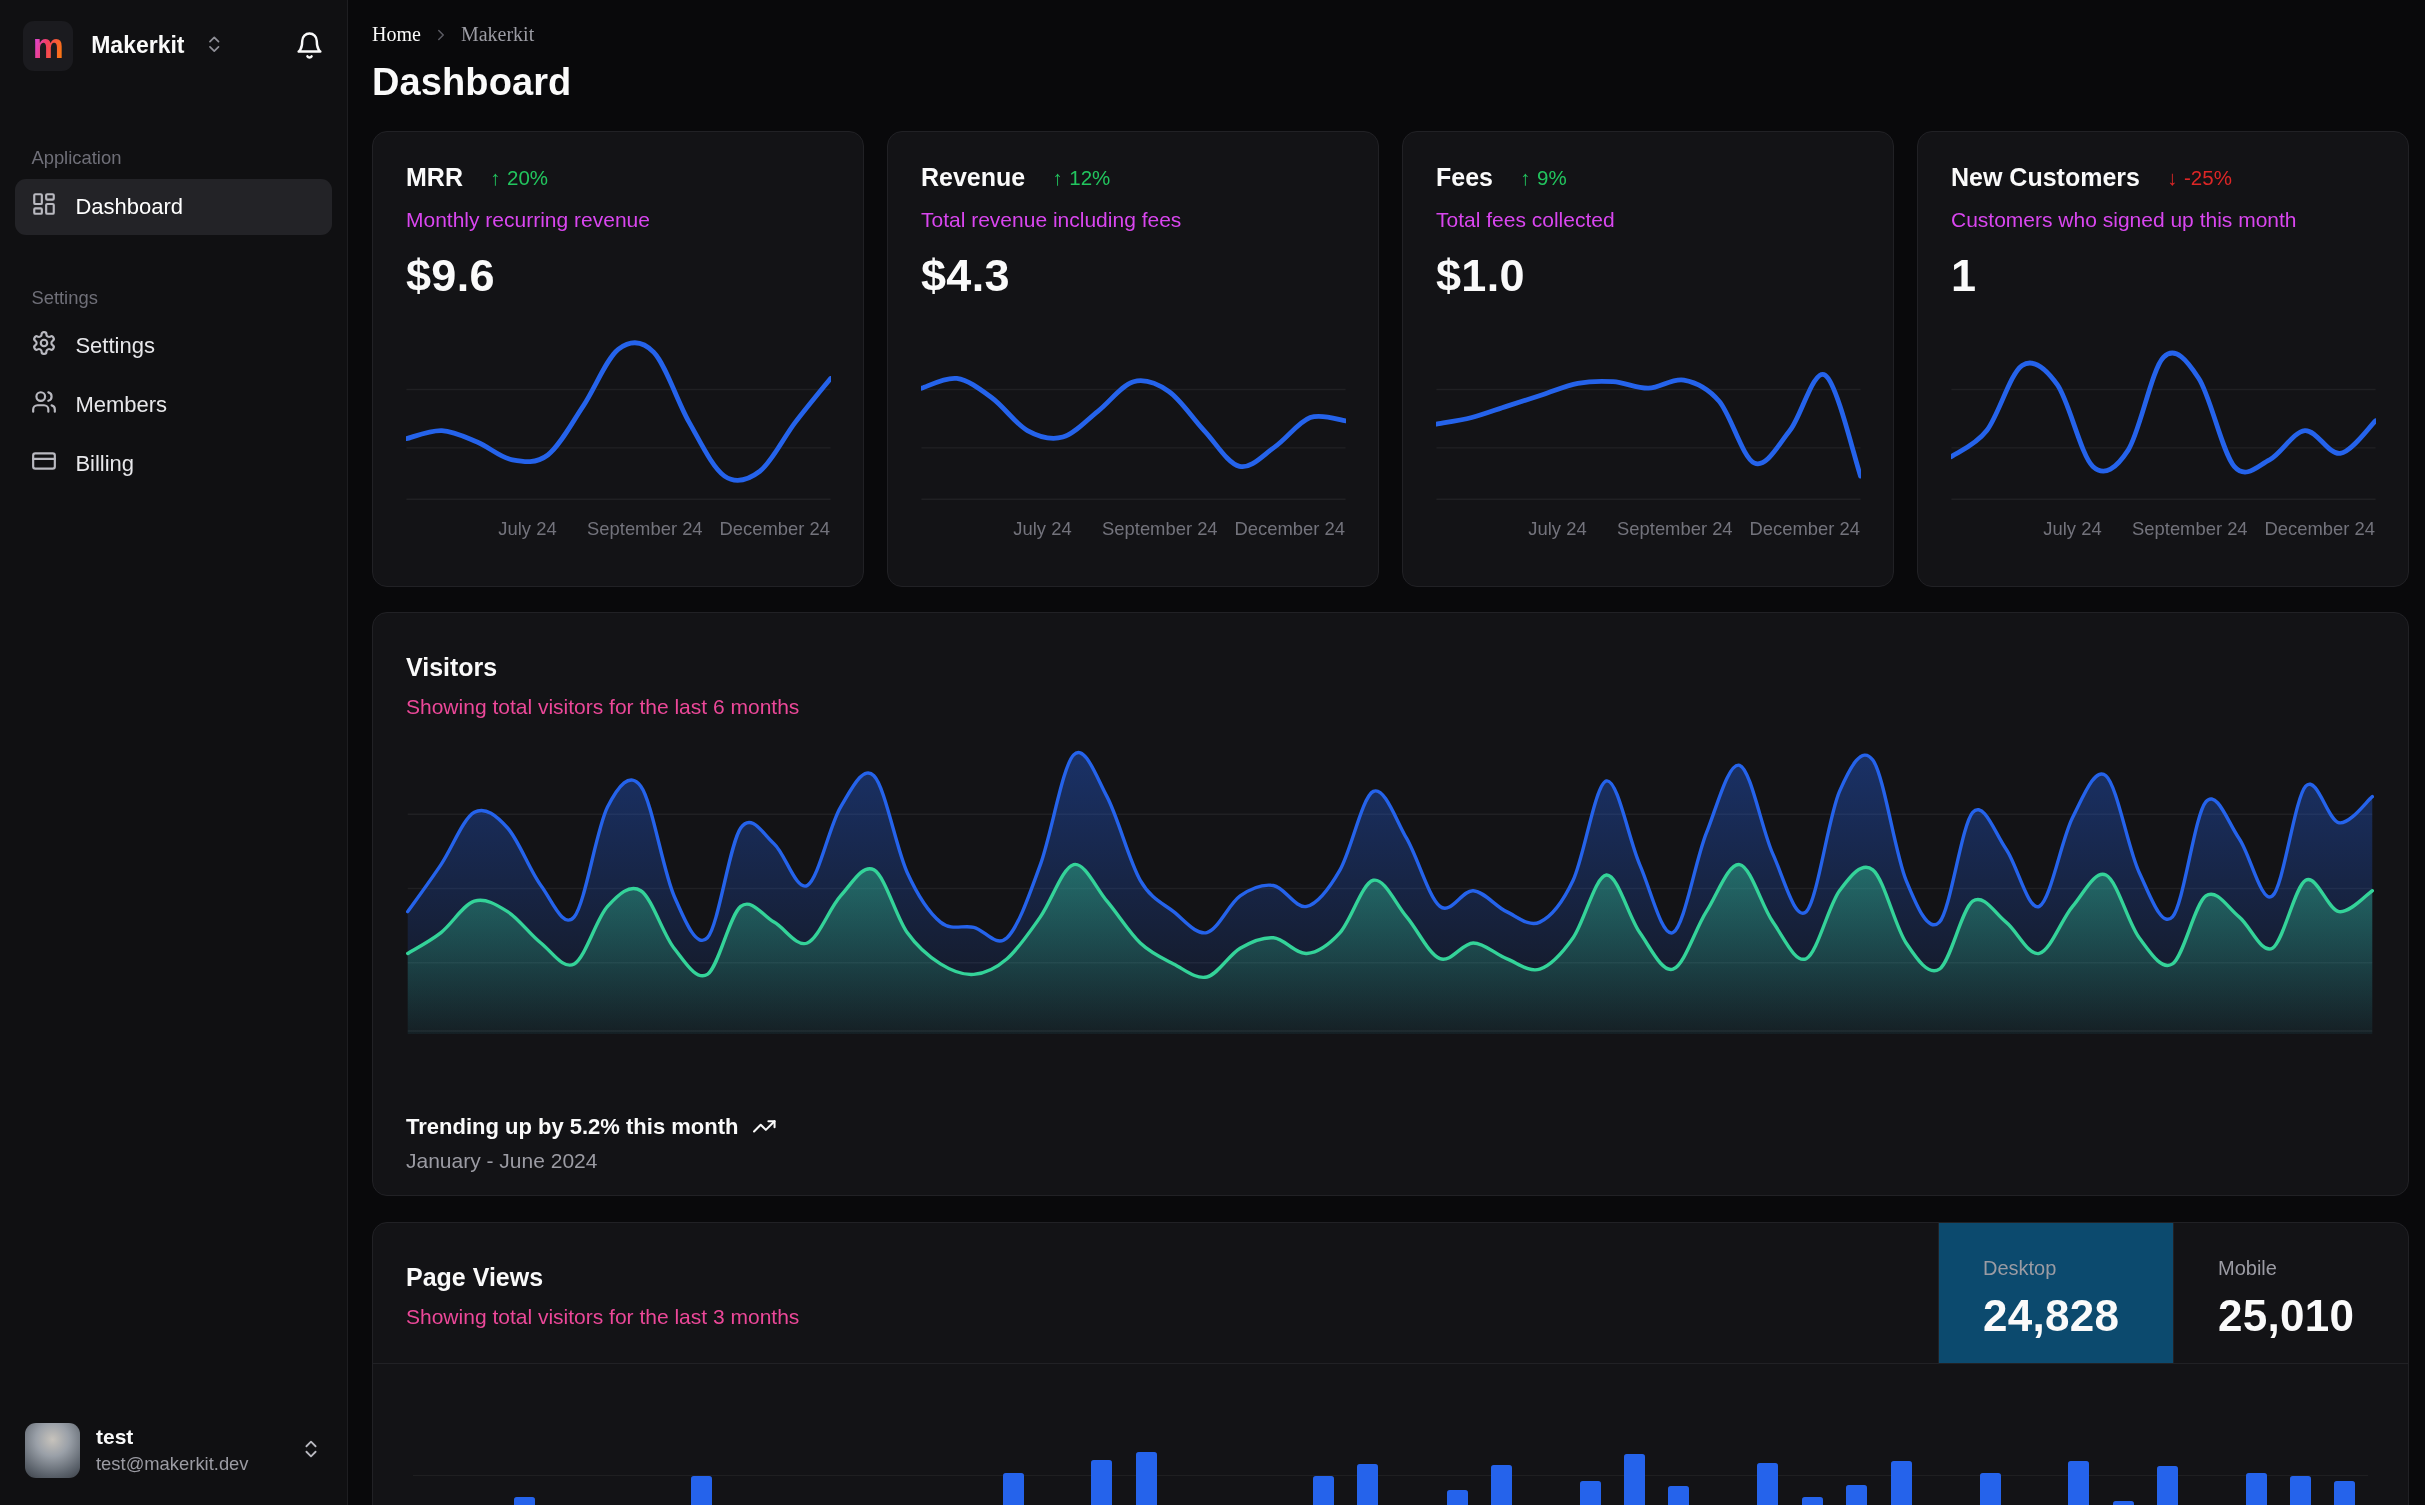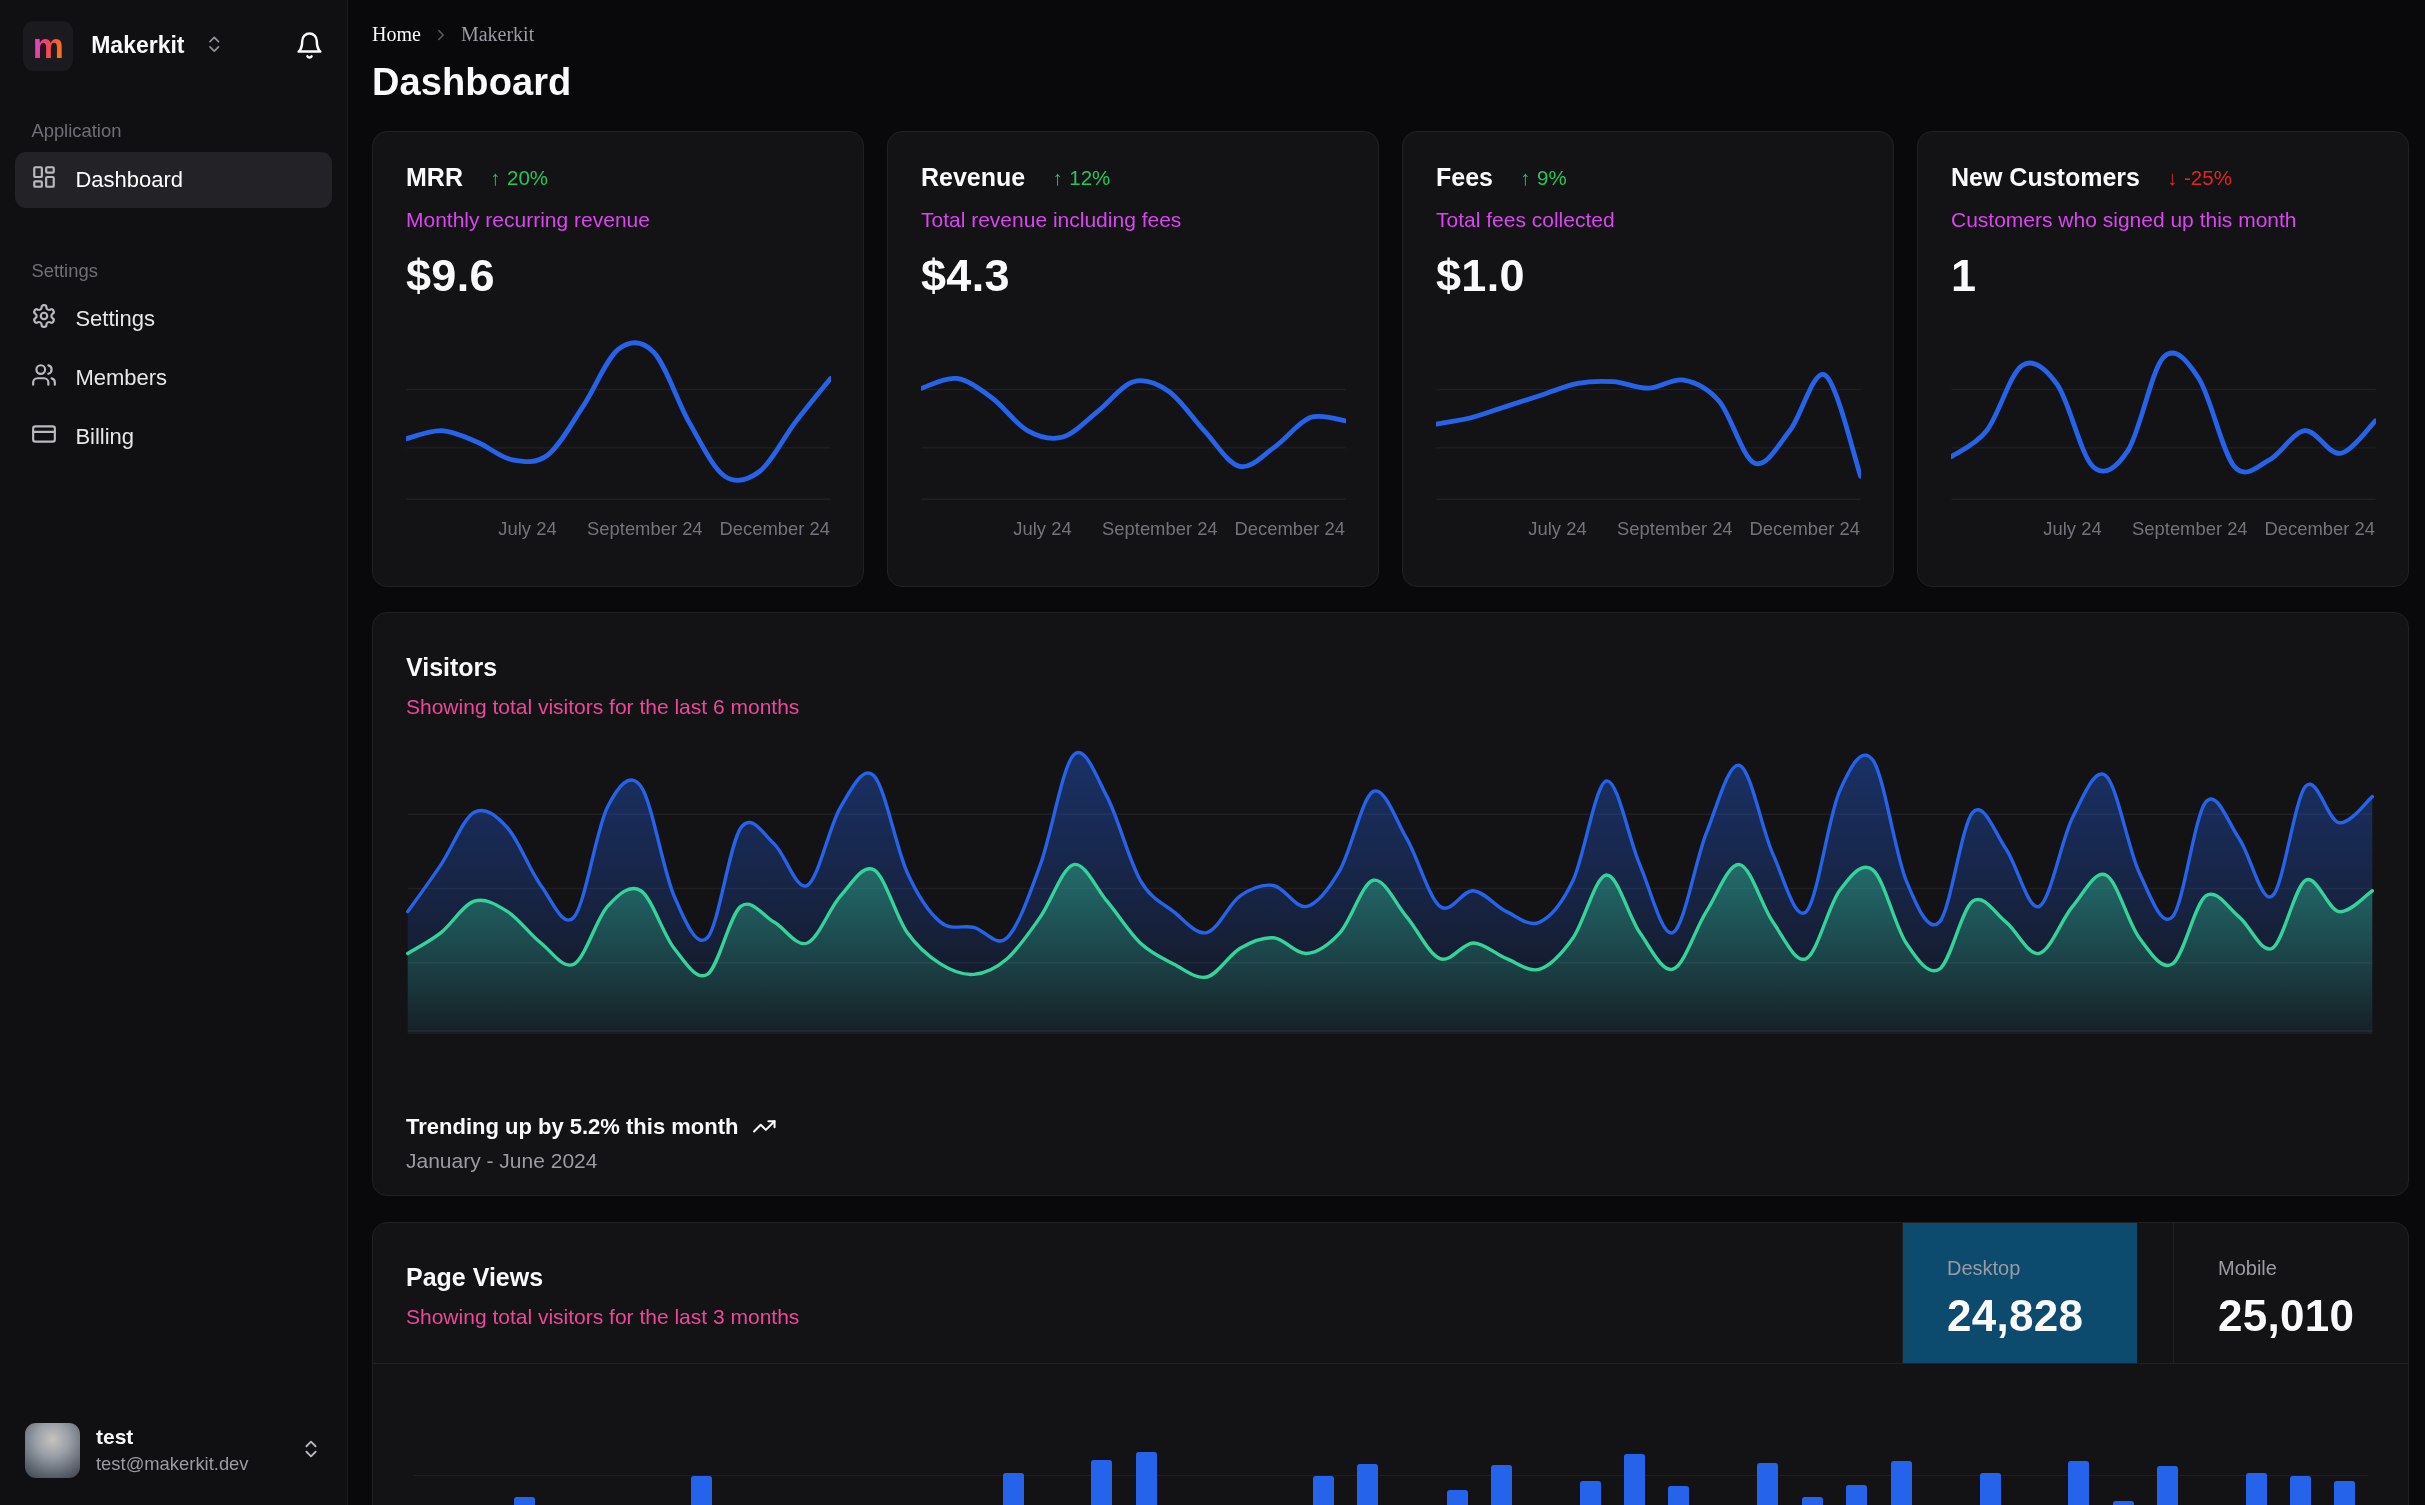--- a/index.html
+++ b/index.html
@@ -12,21 +12,21 @@
              border-right:1.4px solid #1e1e21; display:flex; flex-direction:column; padding:15px 15px 20.5px 15px; }
   .sb-header { display:flex; align-items:center; gap:18px; padding:5.5px 8.2px; }
   .logo-tile { width:50px; height:50px; border-radius:11px; background:#1b1b1f; display:flex; align-items:center; justify-content:center; flex:0 0 auto; }
   .logo-letter { font-size:35px; font-weight:700; line-height:1; background:linear-gradient(105deg,#d946ef 5%,#f43f5e 45%,#f97316 85%);
                  -webkit-background-clip:text; background-clip:text; color:transparent; }
   .org-name { font-size:23px; font-weight:600; color:#fafafa; }
   .icon { color:#b9b9c0; }
   .switch-icon { color:#8f8f97; margin-left:1.4px; }
   .bell-btn { margin-left:auto; color:#fafafa; display:flex; }
   .section-label { color:#6f6f78; font-size:18.4px; margin:0 0 9.6px 16.4px; }
-  .sb-app-label { margin-top:44px; }
+  .sb-app-label { margin-top:71px; }
   .sb-set-label { margin-top:52px; }
   .nav-item { display:flex; align-items:center; gap:18px; height:56px; padding:0 16.4px; border-radius:11px;
               font-size:22px; color:#e7e7ea; }
   .nav-item.active { background:#232327; color:#ffffff; }
   .nav-item + .nav-item { margin-top:2.7px; }
   .user-row { margin-top:auto; display:flex; align-items:center; gap:16.4px; padding:6.8px 9.6px; }
   .avatar { width:55px; height:55px; border-radius:11px; flex:0 0 auto;
             background:radial-gradient(circle at 50% 30%, #c7c3bc 0%, #9aa0a8 35%, #5d646d 75%, #3c4148 100%); }
   .user-meta { display:flex; flex-direction:column; gap:4.1px; min-width:0; }
   .user-name { font-size:21px; font-weight:600; color:#fafafa; }
@@ -62,21 +62,21 @@
   .visitors-card { margin-top:24.6px; height:584px; position:relative; padding:40px 33px; }
   .card-title { font-size:25px; font-weight:700; }
   .card-sub { margin-top:13.6px; font-size:21px; color:#ec4899; }
   .area-wrap { position:absolute; left:33px; right:33px; top:124px; height:297px; }
   .trend-line { position:absolute; left:33px; top:501px; display:flex; align-items:center; gap:13.6px;
                 font-size:22px; font-weight:700; color:#fafafa; }
   .range-line { position:absolute; left:33px; top:536px; font-size:21px; color:#9b9ba3; }
 
   
   .pv-card { margin-top:26px; height:805px; position:relative; overflow:hidden; padding:0; }
-  .pv-header { display:flex; height:141px; border-bottom:1.4px solid #212125;gap:36px; }
+  .pv-header { display:flex; height:141px; border-bottom:1.4px solid #212125; }
   .pv-titlebox { flex:1 1 auto; padding:40px 33px; }
   .pv-toggle { width:235px; flex:0 0 auto; border-left:1.4px solid #212125; padding:34px 13.6px 0 44px; }
   .pv-toggle.selected { background:#0c4a6e; }
   .pv-toggle-label { font-size:20px; color:#9b9ba3; }
   .pv-toggle-value { margin-top:11px; font-size:44px; font-weight:700; letter-spacing:0.3px; }
   .pv-chart { position:absolute; left:40px; right:40px; top:141px; height:334px; }
   .pv-grid { position:absolute; left:0; right:0; top:111px; height:1.4px; background:rgba(255,255,255,0.05); }
   .bar { position:absolute; bottom:0; width:20.5px; background:#2563eb; border-radius:2.7px 2.7px 0 0; }
 
   .chart-host svg { display:block; }

